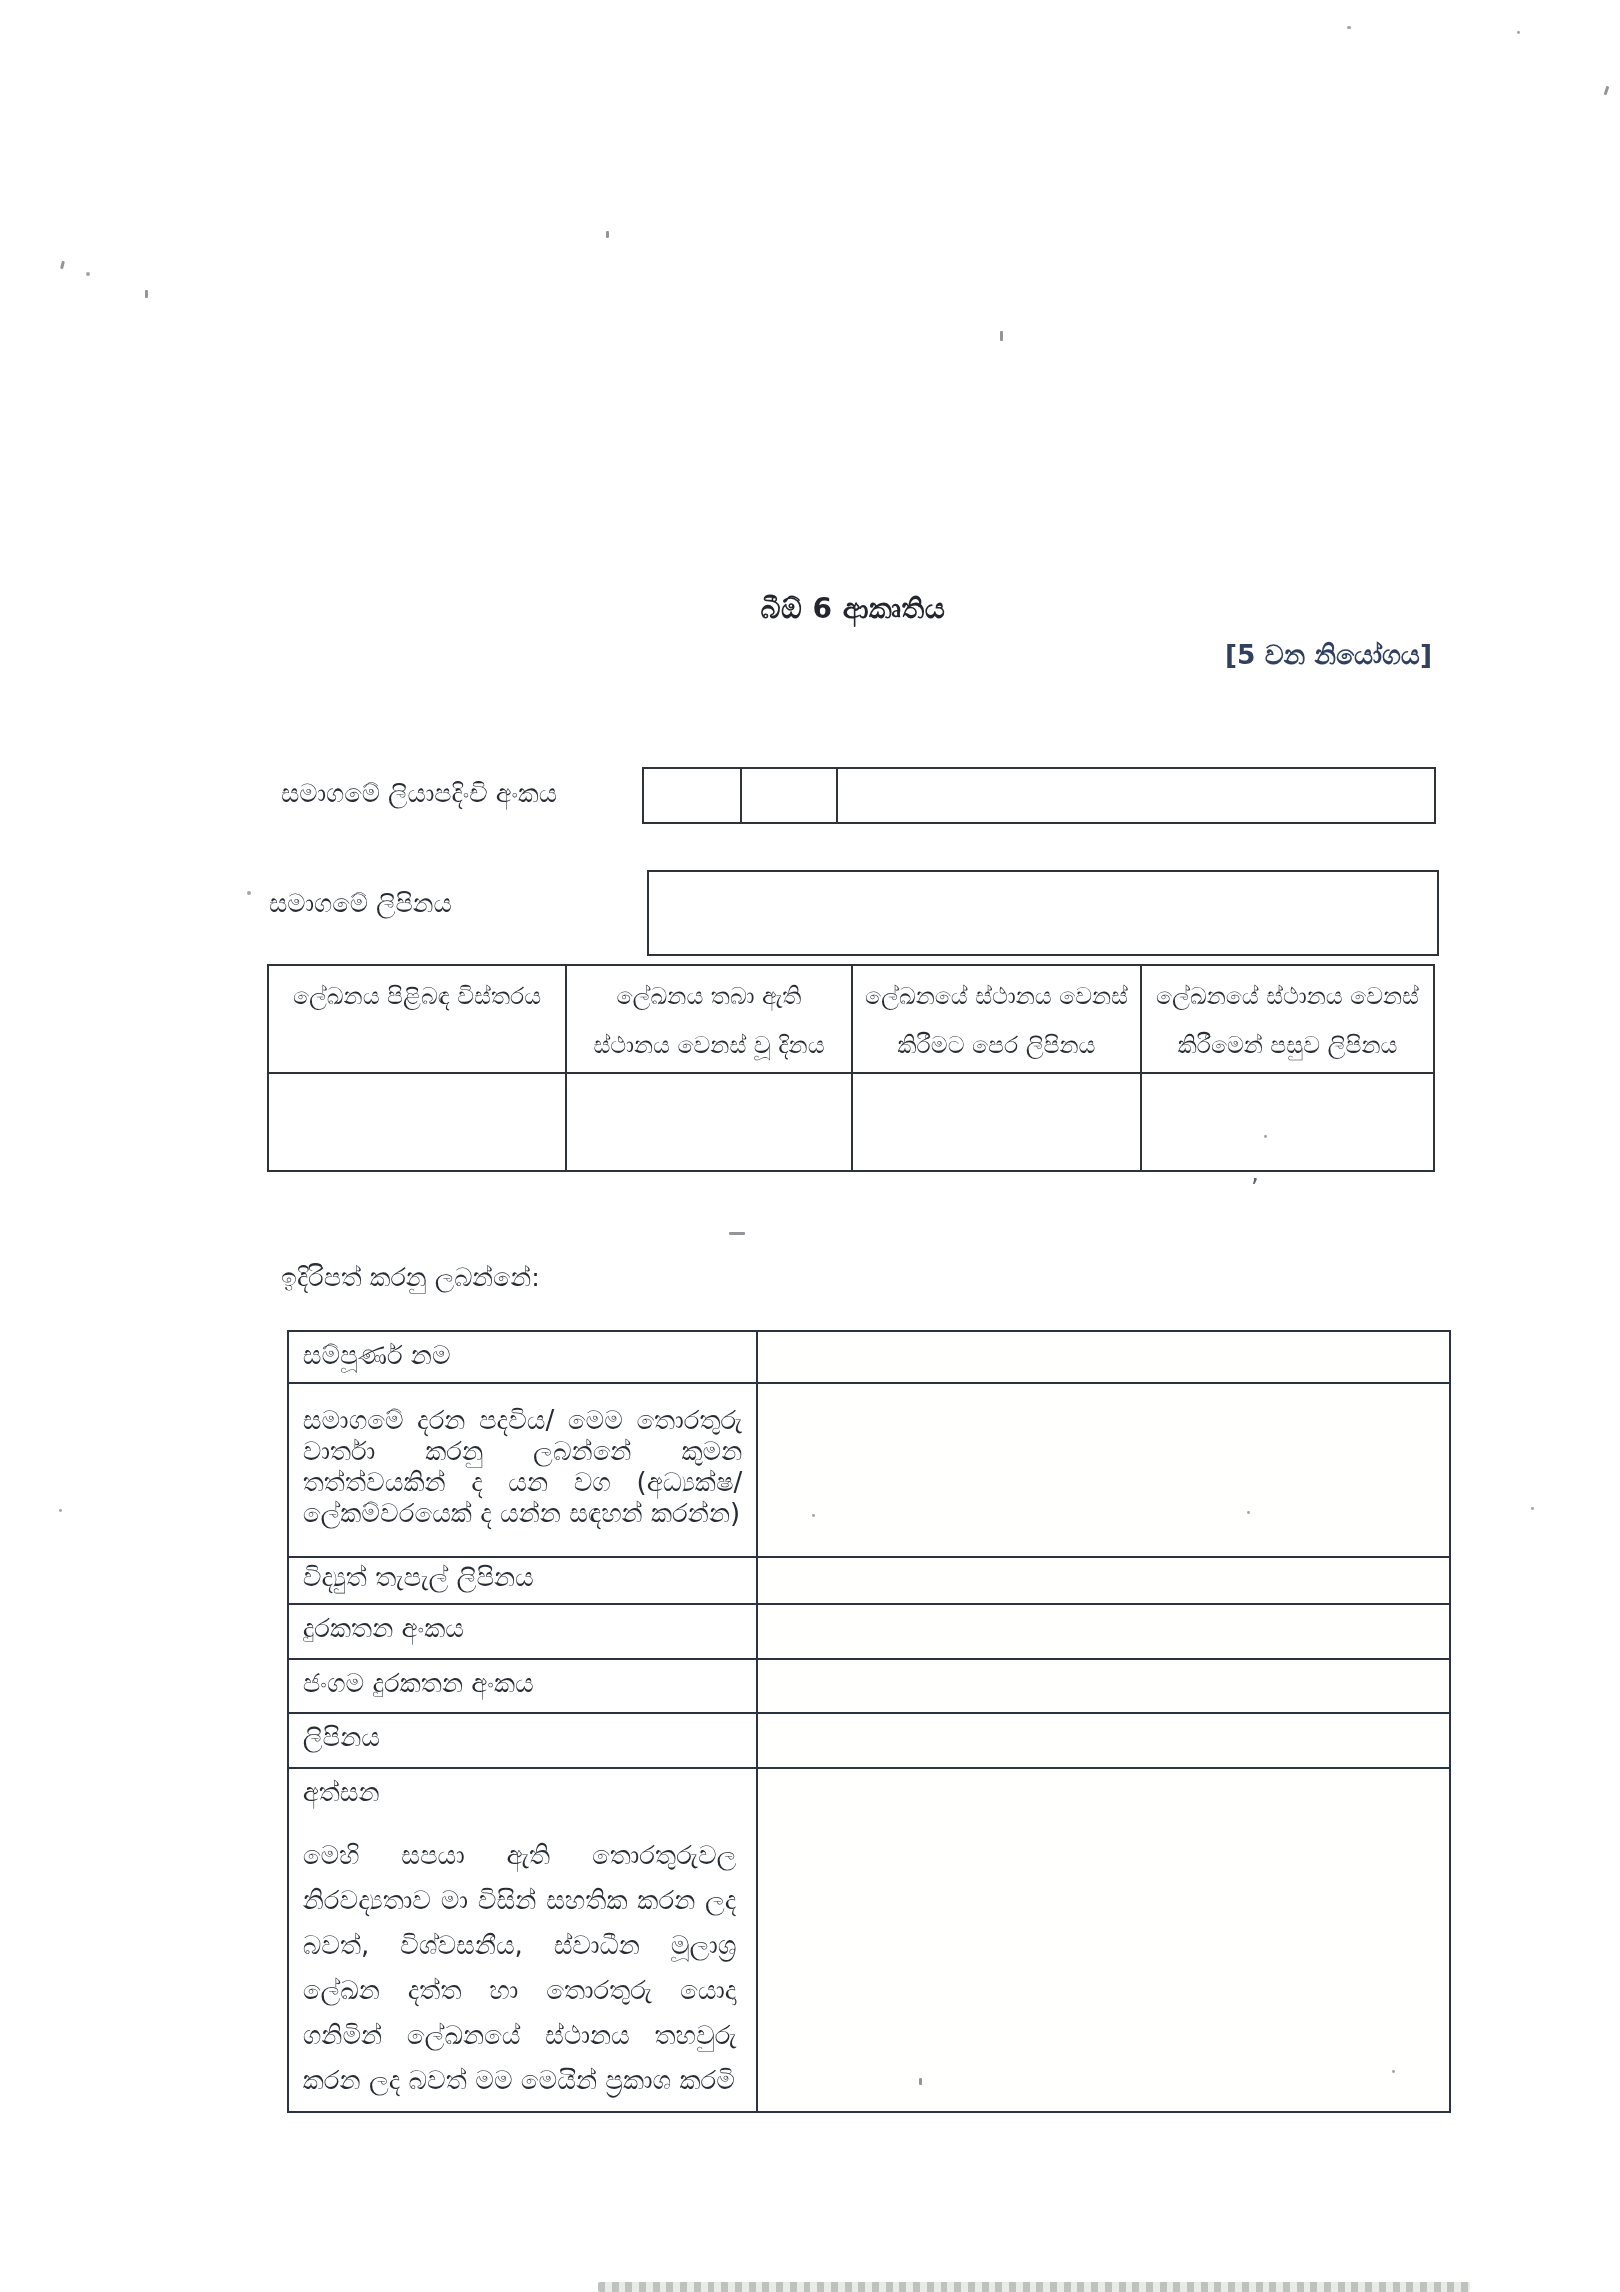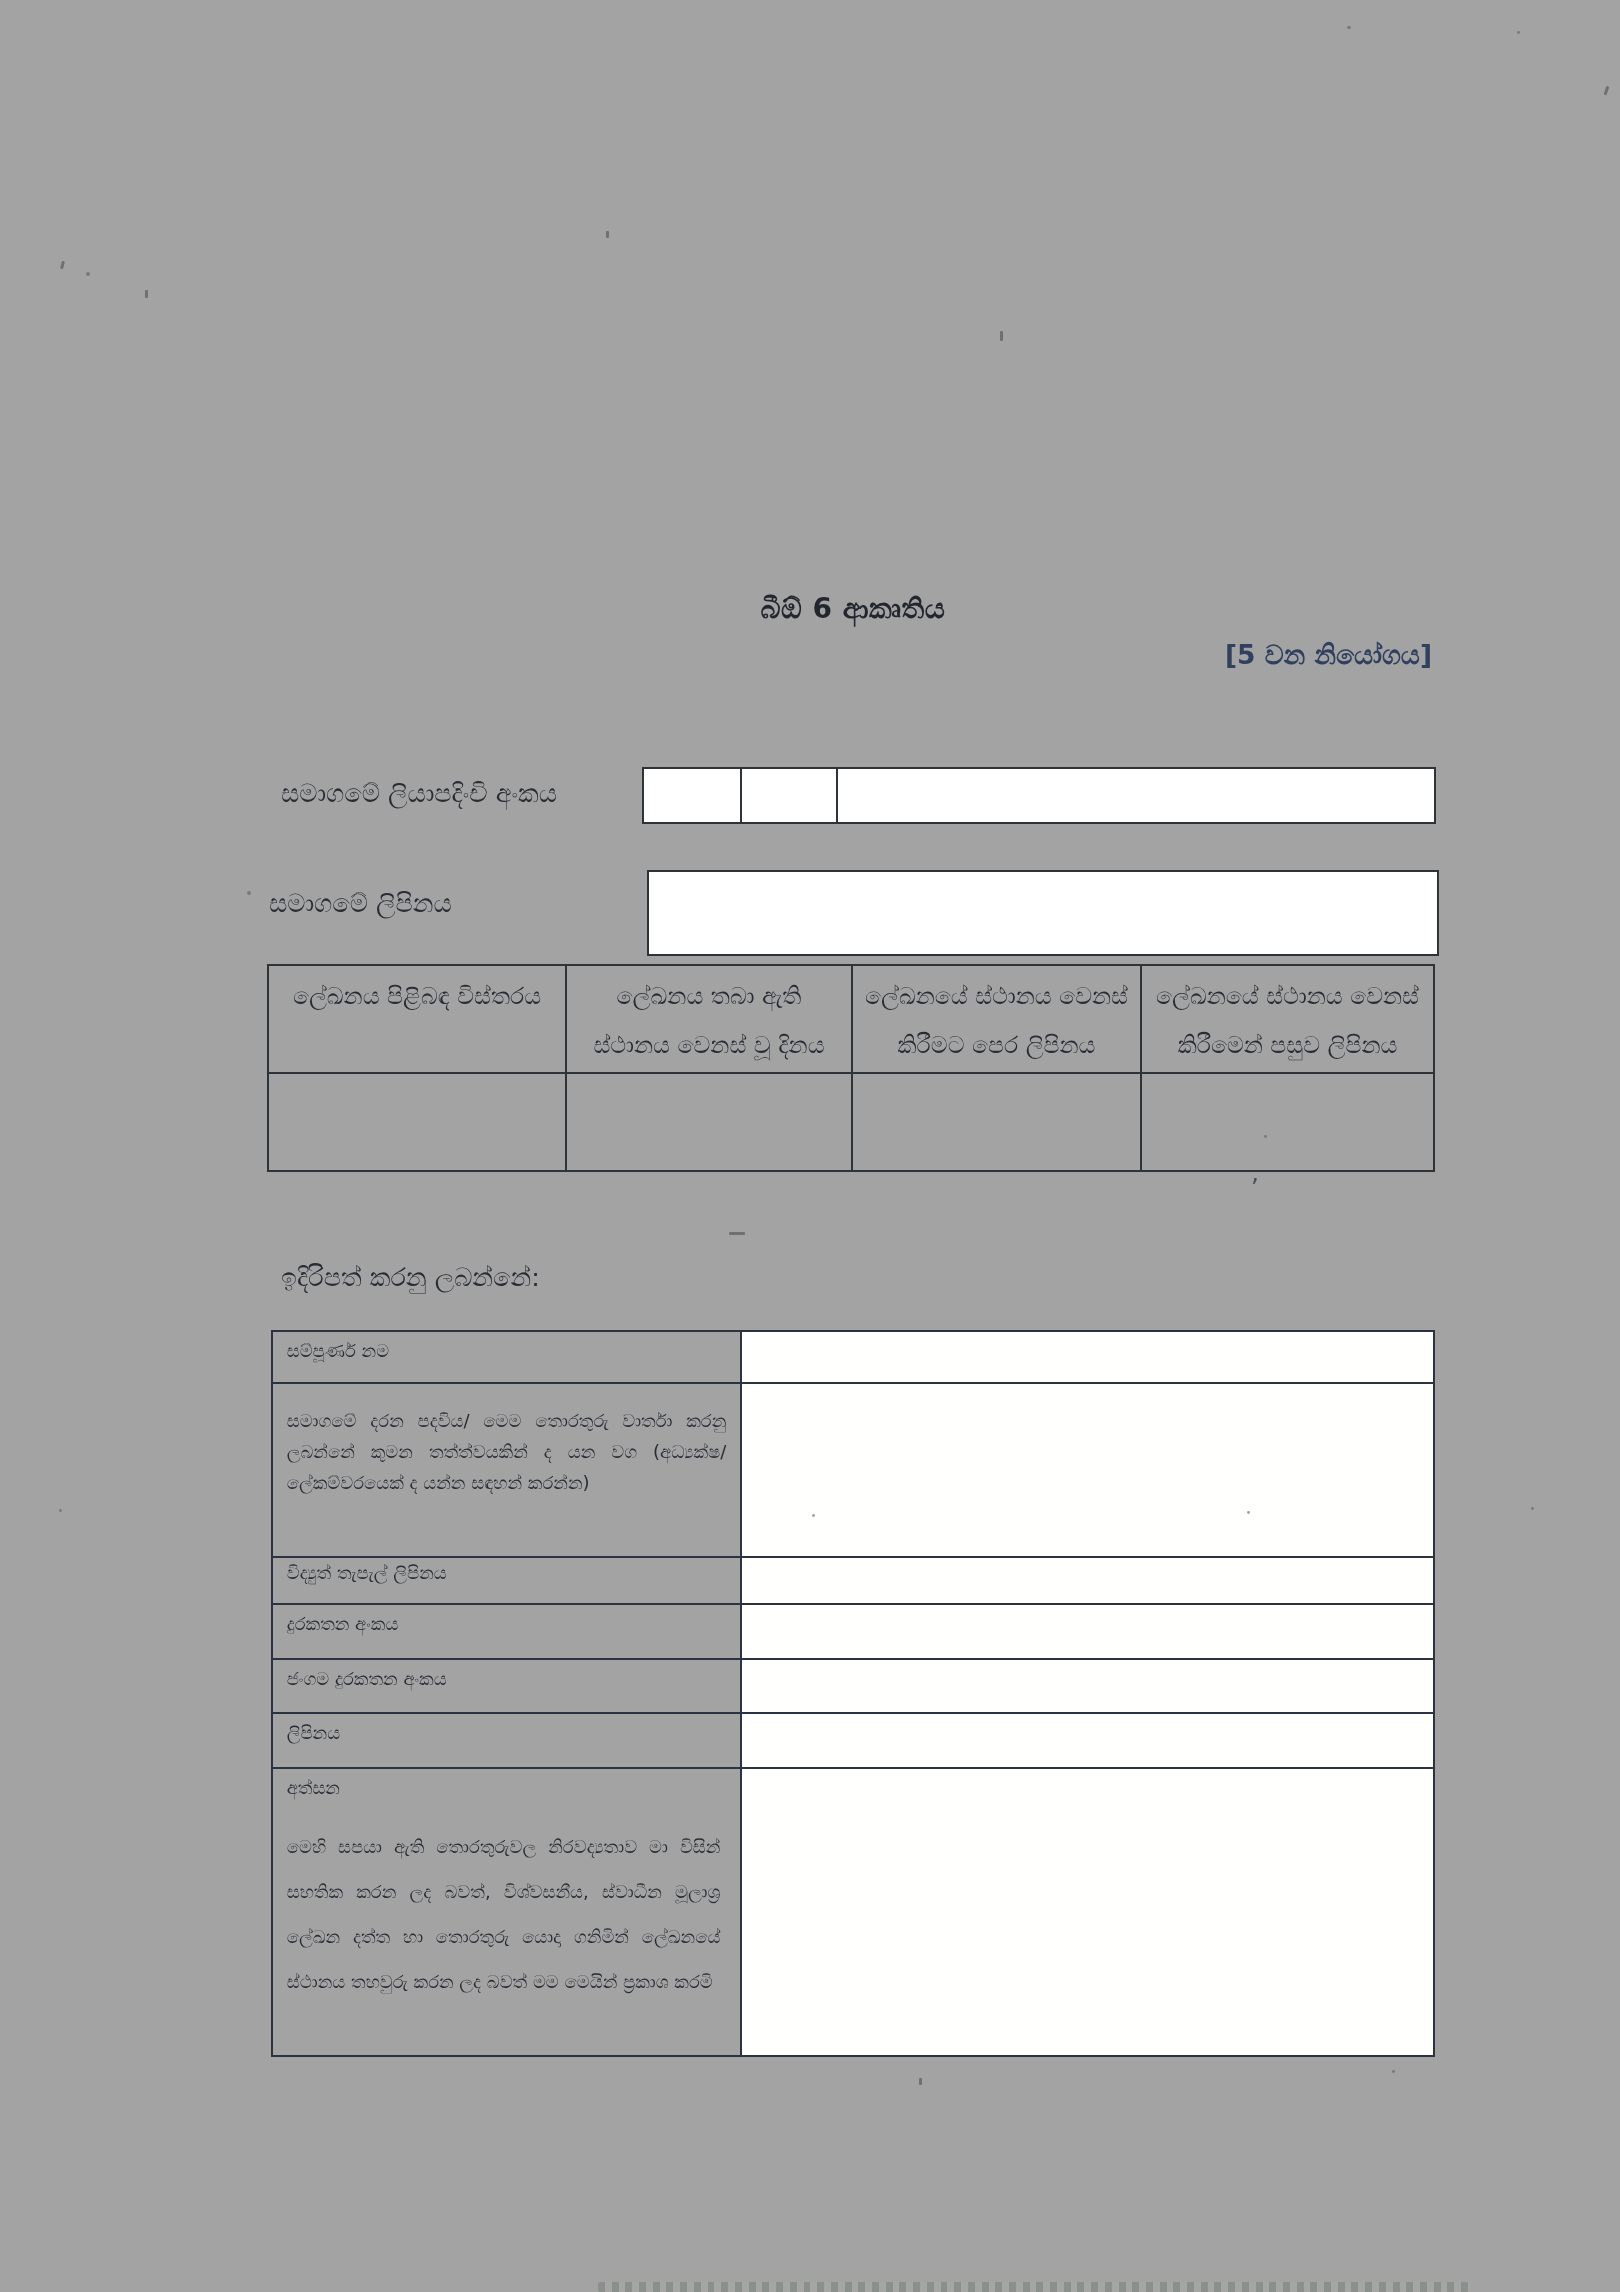--- a/index.html
+++ b/index.html
@@ -1,18 +1,18 @@
 <!DOCTYPE html>
 <html><head>
 <meta charset="utf-8">
 <style>
   html,body{margin:0;padding:0;background:#d9d9d9;}
   .page{
     position:relative;width:1620px;height:2293px;margin:0 auto;
-    background:#a3a3a3;overflow:hidden;
+    background:#ffffff;overflow:hidden;
     font-family:"DejaVu Sans","Liberation Sans",sans-serif;
     color:#272c35;
   }
   
   .form-title{
     position:absolute;top:592px;left:265px;width:1176px;
     text-align:center;font-size:28px;font-weight:bold;color:#23262e;
     letter-spacing:0.5px;
   }
   .regulation-ref{
@@ -52,22 +52,22 @@
   .table1 th{
     font-weight:normal;text-align:center;vertical-align:top;
     padding:5.9px 9.8px 0 9.8px;line-height:49px;height:108px;color:#272c35;
   }
   .table1 td{height:98px;}
   
   .submit-label{
     position:absolute;left:281px;top:1262px;font-size:25.5px;color:#272c35;
   }
   .table2{
-    position:absolute;left:271px;top:1330px;width:1162px;
-    font-size:18px;
+    position:absolute;left:287px;top:1330px;width:1162px;
+    font-size:26px;
   }
   .table2 td{
     border:2px solid #2b3240;box-sizing:border-box;
     vertical-align:top;padding:7.8px 13.7px;color:#272c35;
   }
   .table2 td.val{background:#fffffe;}
   .table2 tr.r1 td{height:52px;}
   .table2 tr.r2 td{height:174px;}
   .table2 tr.r2 td.lbl{line-height:31px;text-align:justify;padding-top:21px;}
   .table2 tr.r3 td{height:47px;padding-top:3.9px;}

